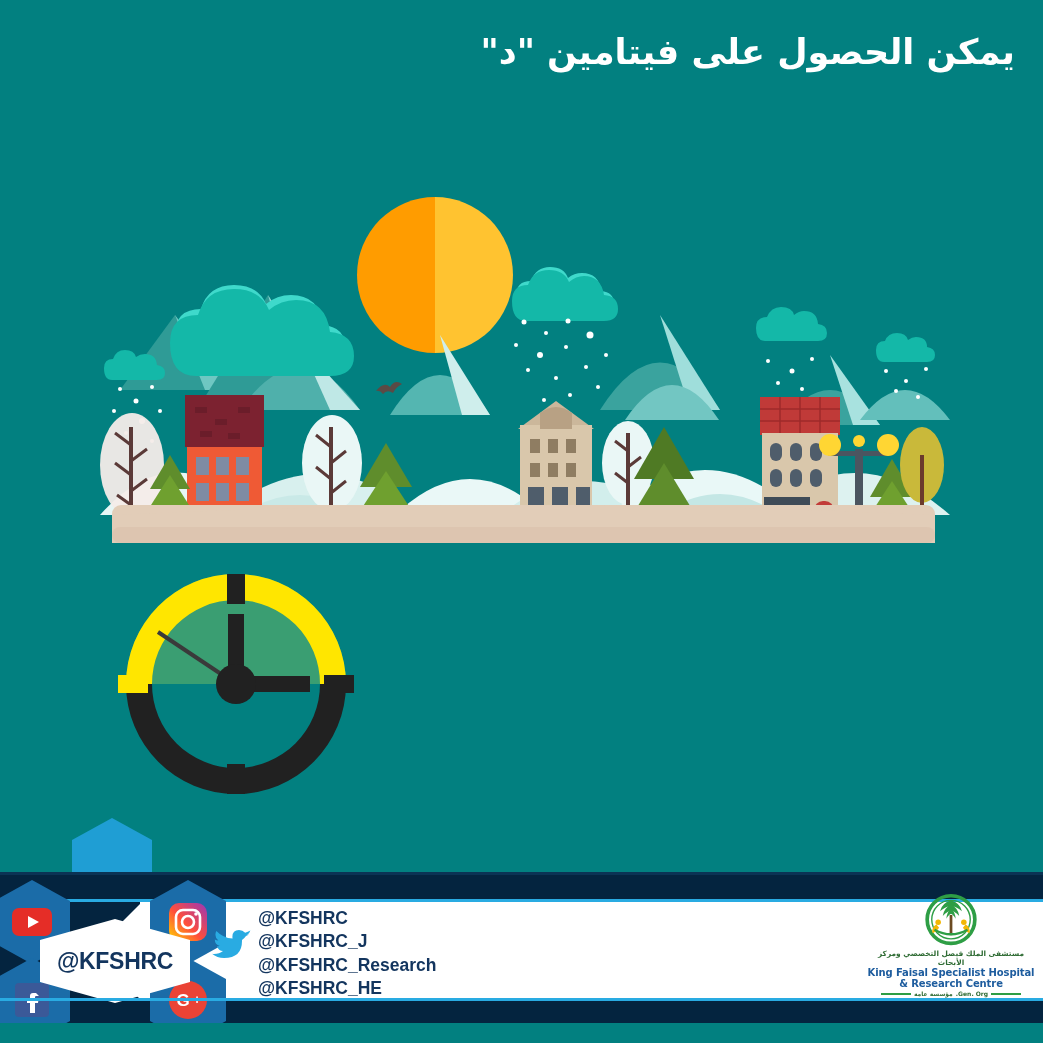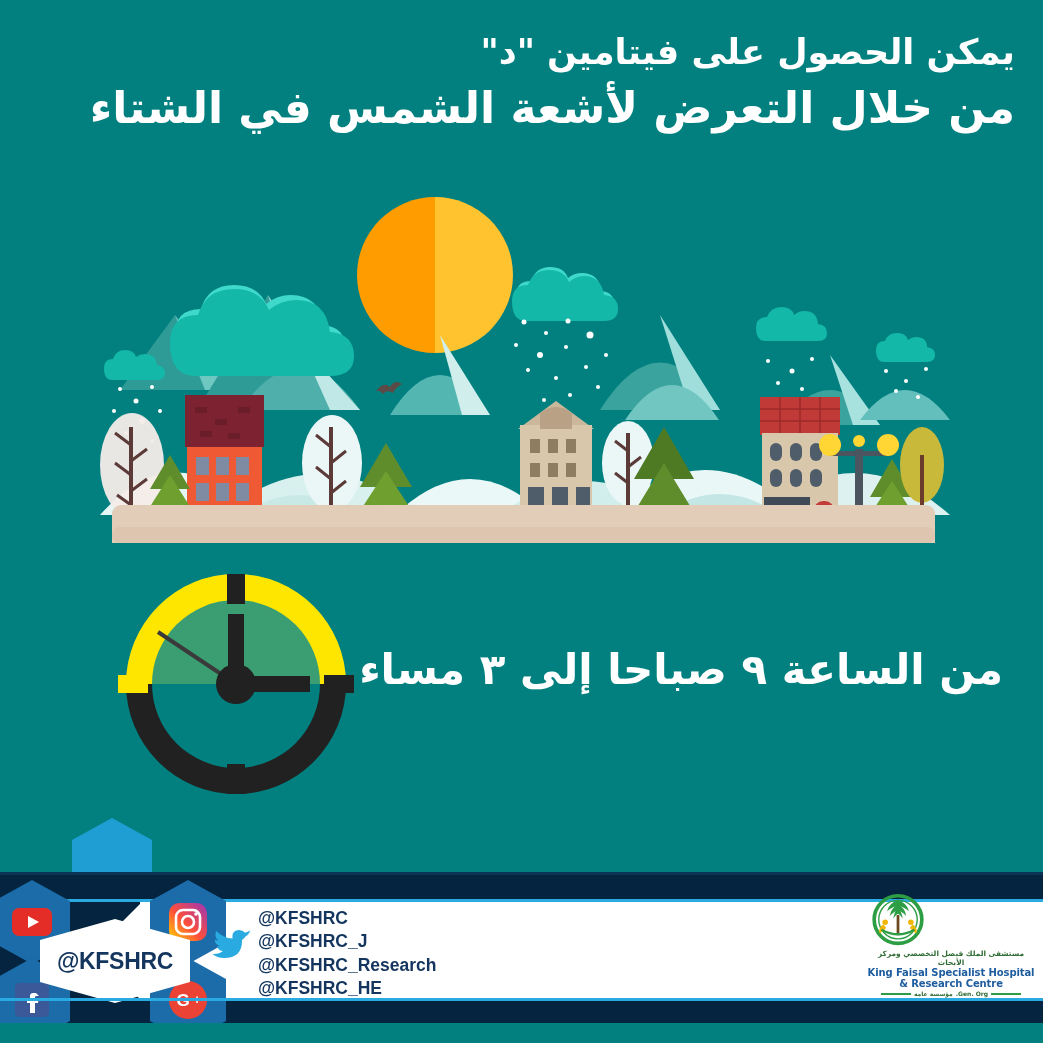--- a/index.html
+++ b/index.html
@@ -80,36 +80,35 @@
   .handles{
     position:absolute;left:258px;top:907px;direction:ltr;text-align:left;
     color:#13355e;font-family:"Liberation Sans",sans-serif;
     font-weight:bold;font-size:17.5px;line-height:1.33;
   }
   .handles div{white-space:nowrap;}
 
   
   .logo{
     position:absolute;left:866px;top:893px;width:170px;height:104px;
-    display:flex;flex-direction:column;align-items:flex-end;justify-content:flex-start;
+    display:flex;flex-direction:column;align-items:center;justify-content:flex-start;
   }
   .logo-text{text-align:center;margin-top:1px;}
   .logo-ar{font-size:7.4px;color:#2e6b33;font-weight:bold;direction:rtl;letter-spacing:0px;}
   .logo-en{font-size:10px;color:#1d5c9e;font-weight:bold;direction:ltr;letter-spacing:-0.1px;}
   .logo-sub{font-size:6px;color:#2e6b33;font-weight:bold;margin-top:1px;display:flex;align-items:center;justify-content:center;gap:3px;}
   .logo-rule{display:inline-block;width:30px;height:2px;background:#2e9e45;}
 </style>
 </head>
 <body>
 
 <div class="poster">
 
   <div class="headline">
     <div class="line1">يمكن الحصول على فيتامين "د"</div>
-    <div class="line2">من خلال التعرض لأشعة الشمس في الشتاء</div>
   </div>
 
   <div class="scene">
     <svg width="1043" height="375" viewBox="0 0 1043 375" xmlns="http://www.w3.org/2000/svg">
       <defs>
         <clipPath id="groundclip">
             <rect x="112" y="330" width="823" height="45" rx="8"></rect>
           </clipPath>
       </defs>
 
@@ -344,21 +343,20 @@
       <rect x="131" y="208" width="18" height="30" fill="#212121"></rect>
       <rect x="22" y="119" width="30" height="18" fill="#ffe600"></rect>
 
       <rect x="132" y="58" width="16" height="76" fill="#212121"></rect>
       <rect x="138" y="120" width="76" height="16" fill="#212121"></rect>
       <line x1="140" y1="128" x2="62" y2="76" stroke="#3a3a3a" stroke-width="4"></line>
       <circle cx="140" cy="128" r="20" fill="#212121"></circle>
     </svg>
   </div>
 
-  <div class="time-text">من الساعة ٩ صباحا إلى ٣ مساء</div>
 
   <div class="hex bright" style="left:72px;top:818px;width:80px;height:88px;"></div>
 
   <div class="footer">
     <div class="footer-topline"></div>
     <div class="footer-accent-top"></div>
 
     <div class="white-panel"></div>
     <div class="panel-notch"></div>
 

